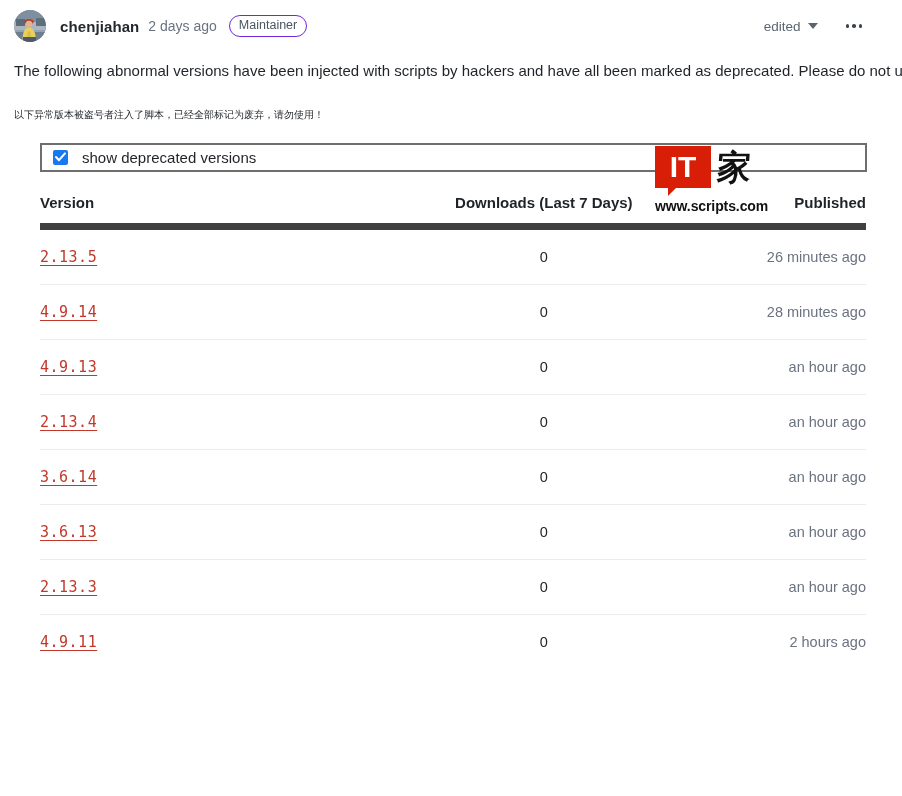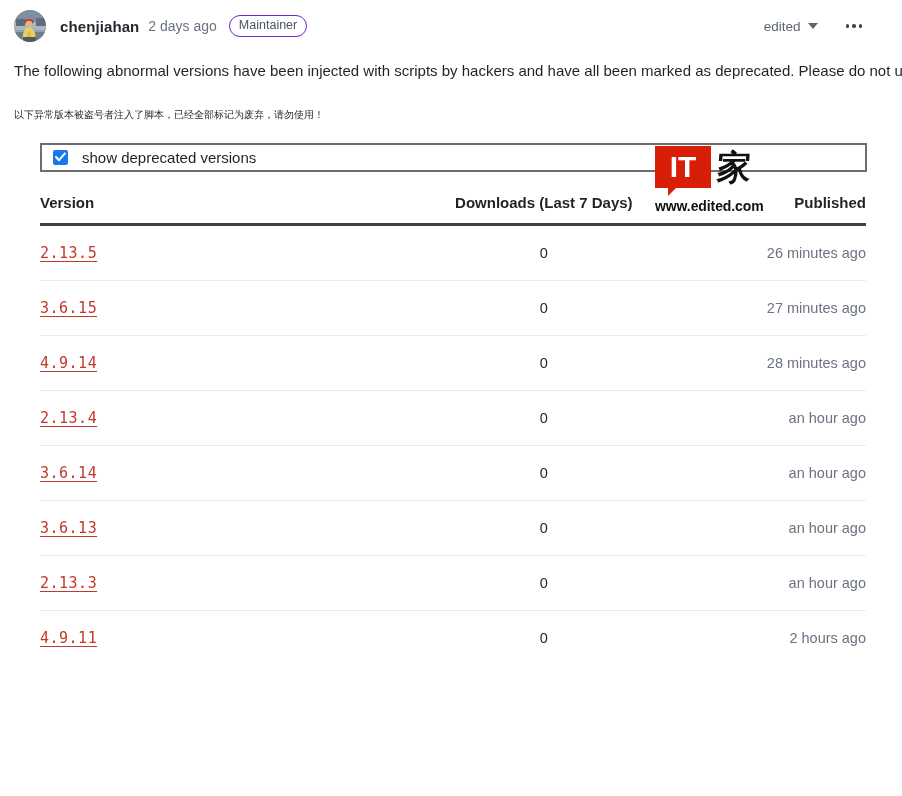--- a/index.html
+++ b/index.html
@@ -200,21 +200,21 @@
   table.versions {
     width: 100%;
     border-collapse: collapse;
     table-layout: fixed;
   }
   table.versions th {
     font-size: 15px;
     font-weight: bold;
     color: #1f2328;
     padding: 22px 0 12px 0;
-    border-bottom: 3px solid #404040;
+    border-bottom: 7px solid #404040;
   }
   th.col-version, td.col-version { text-align: left;   width: 47%; padding-left: 16px; }
   th.col-downloads, td.col-downloads { text-align: center; width: 28%; }
   th.col-published, td.col-published { text-align: right;  width: 25%; }
   table.versions td {
     padding: 18px 0 18px 0;
     border-bottom: 1px solid #eaecef;
     vertical-align: middle;
   }
   table.versions tr:last-child td { border-bottom: none; }
@@ -284,21 +284,21 @@
   <p class="para-en">The following abnormal versions have been injected with scripts by hackers and have all been marked as deprecated. Please do not use them!</p>
   <p class="para-zh">以下异常版本被盗号者注入了脚本，已经全部标记为废弃，请勿使用！</p>
 
   <div class="watermark">
     <div class="wm-top">
       <div class="wm-it">
         <span>IT</span>
       </div>
       <div class="wm-cjk">家</div>
     </div>
-    <div class="wm-url">www.edited.com</div>
+    <div class="wm-url">www.scripts.com</div>
   </div>
 </div>
 
 <div class="toggle-box">
   <span class="cbx">
     <svg width="11" height="10" viewBox="0 0 11 10">
       <path d="M1 5 L4 8.2 L10 1.4" fill="none" stroke="#ffffff" stroke-width="2" stroke-linecap="round" stroke-linejoin="round"></path>
     </svg>
   </span>
   <span class="toggle-label">show deprecated versions</span>
@@ -313,28 +313,28 @@
         <th class="col-published">Published</th>
       </tr>
     </thead>
     <tbody id="versions-body">
         <tr>
           <td class="col-version"><a class="version-link" href="#" style="color: rgb(192, 57, 43); text-decoration-color: rgb(192, 57, 43);">2.13.5</a></td>
           <td class="col-downloads">0</td>
           <td class="col-published">26 minutes ago</td>
         </tr>
         <tr>
-          <td class="col-version"><a class="version-link" href="#" style="color: rgb(192, 57, 43); text-decoration-color: rgb(192, 57, 43);">3.6.15</a></td>
-          <td class="col-downloads">0</td>
-          <td class="col-published">27 minutes ago</td>
-        </tr>
-        <tr>
           <td class="col-version"><a class="version-link" href="#" style="color: rgb(192, 57, 43); text-decoration-color: rgb(192, 57, 43);">4.9.14</a></td>
           <td class="col-downloads">0</td>
           <td class="col-published">28 minutes ago</td>
+        </tr>
+        <tr>
+          <td class="col-version"><a class="version-link" href="#" style="color: rgb(192, 57, 43); text-decoration-color: rgb(192, 57, 43);">4.9.13</a></td>
+          <td class="col-downloads">0</td>
+          <td class="col-published">an hour ago</td>
         </tr>
         <tr>
           <td class="col-version"><a class="version-link" href="#" style="color: rgb(192, 57, 43); text-decoration-color: rgb(192, 57, 43);">2.13.4</a></td>
           <td class="col-downloads">0</td>
           <td class="col-published">an hour ago</td>
         </tr>
         <tr>
           <td class="col-version"><a class="version-link" href="#" style="color: rgb(192, 57, 43); text-decoration-color: rgb(192, 57, 43);">3.6.14</a></td>
           <td class="col-downloads">0</td>
           <td class="col-published">an hour ago</td>

